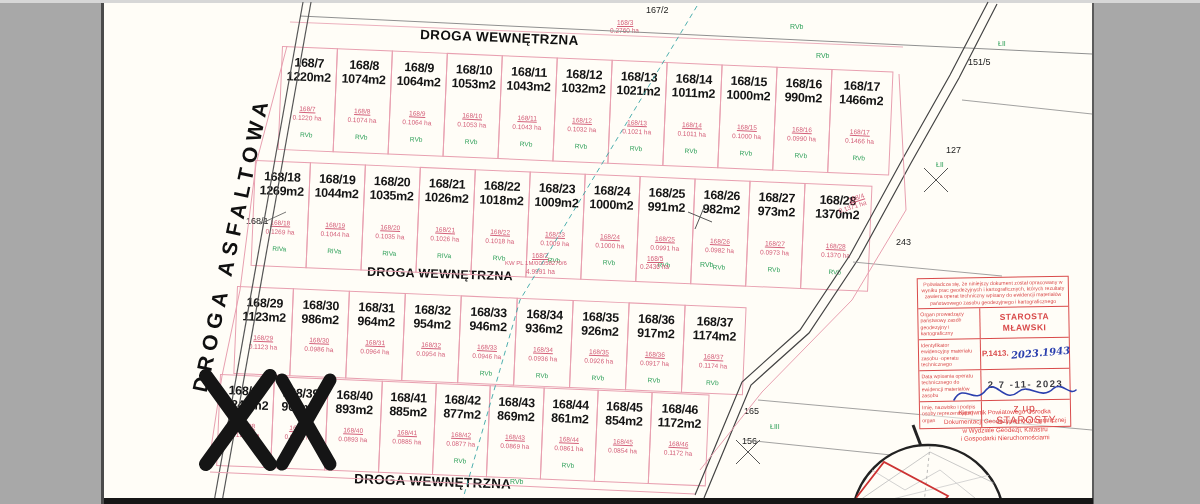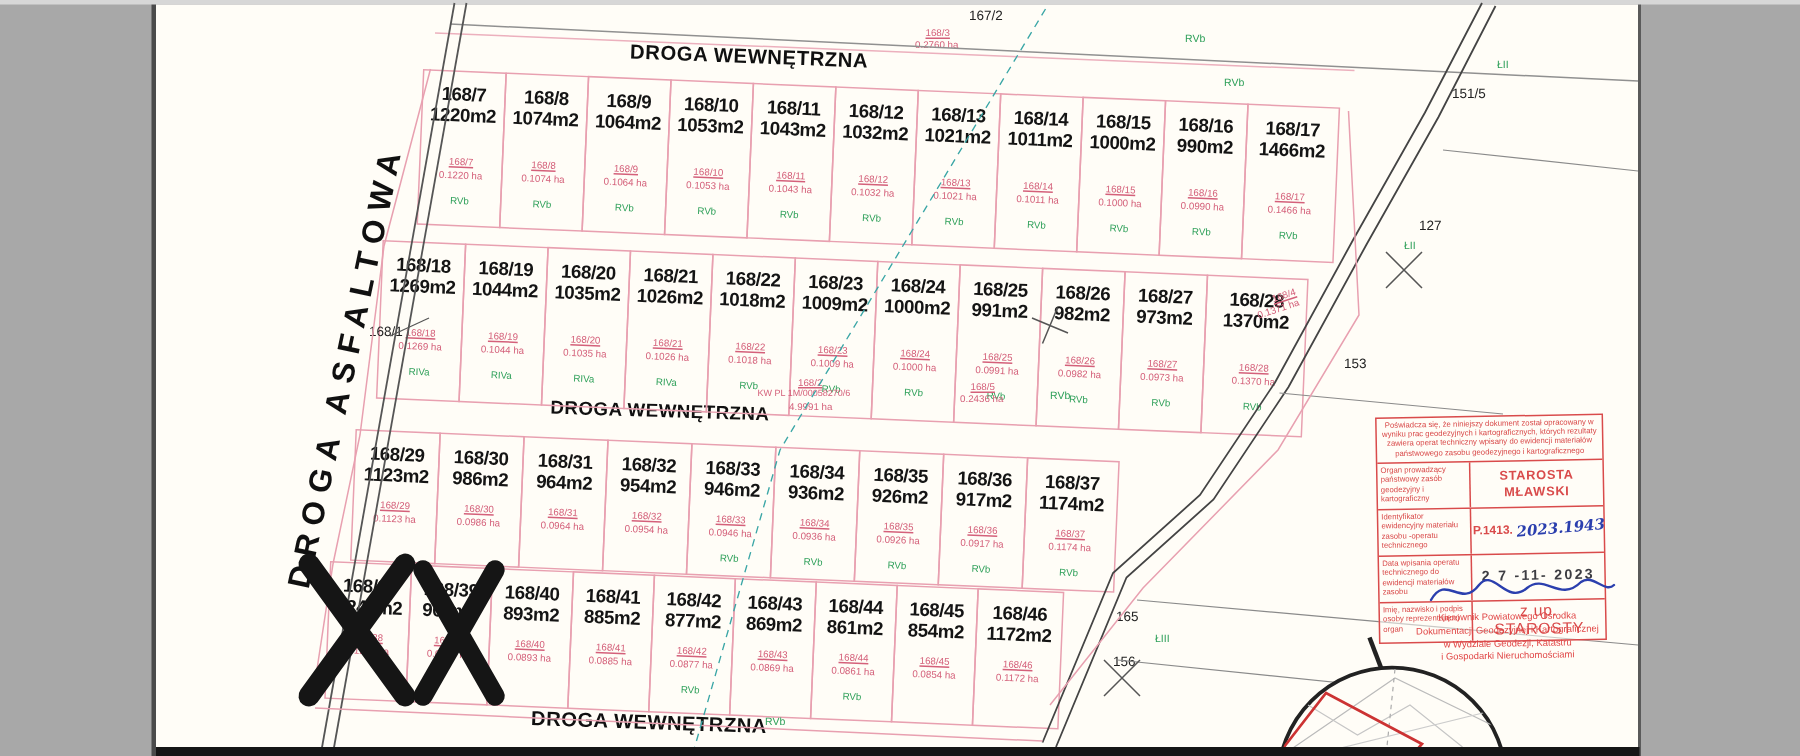--- a/index.html
+++ b/index.html
@@ -535,21 +535,21 @@
   <div class="ann pk6" style="left:505px;top:260px">KW PL 1M/00058270/6</div>
   <div class="ann pk" style="left:526px;top:268px">4.9991 ha</div>
   <div class="ann pk u" style="left:647px;top:255px">168/5</div>
   <div class="ann pk" style="left:640px;top:263px">0.2436 ha</div>
   <div class="ann gr" style="left:700px;top:261px">RVb</div>
   <div class="ann pk u rot18" style="left:848px;top:194px">168/4</div>
   <div class="ann pk rot18" style="left:838px;top:203px">0.1371 ha</div>
   <div class="ann bk" style="left:246px;top:216px">168/1</div>
   <div class="ann bk" style="left:968px;top:57px">151/5</div>
   <div class="ann bk" style="left:946px;top:145px">127</div>
-  <div class="ann bk" style="left:896px;top:237px">153</div>
+  <div class="ann bk" style="left:896px;top:237px">243</div>
   <div class="ann bk" style="left:744px;top:406px">165</div>
   <div class="ann bk" style="left:742px;top:436px">156</div>
   <div class="ann gr" style="left:998px;top:40px">ŁII</div>
   <div class="ann gr" style="left:936px;top:161px">ŁII</div>
   <div class="ann gr" style="left:770px;top:423px">ŁIII</div>
   <div class="ann gr" style="left:510px;top:478px">RVb</div>
 
   <svg class="overlay" width="1200" height="504" viewBox="0 0 1200 504">
     <g fill="none">
       <line x1="300" y1="16" x2="1092" y2="54" stroke="#909090" stroke-width="1"></line>

